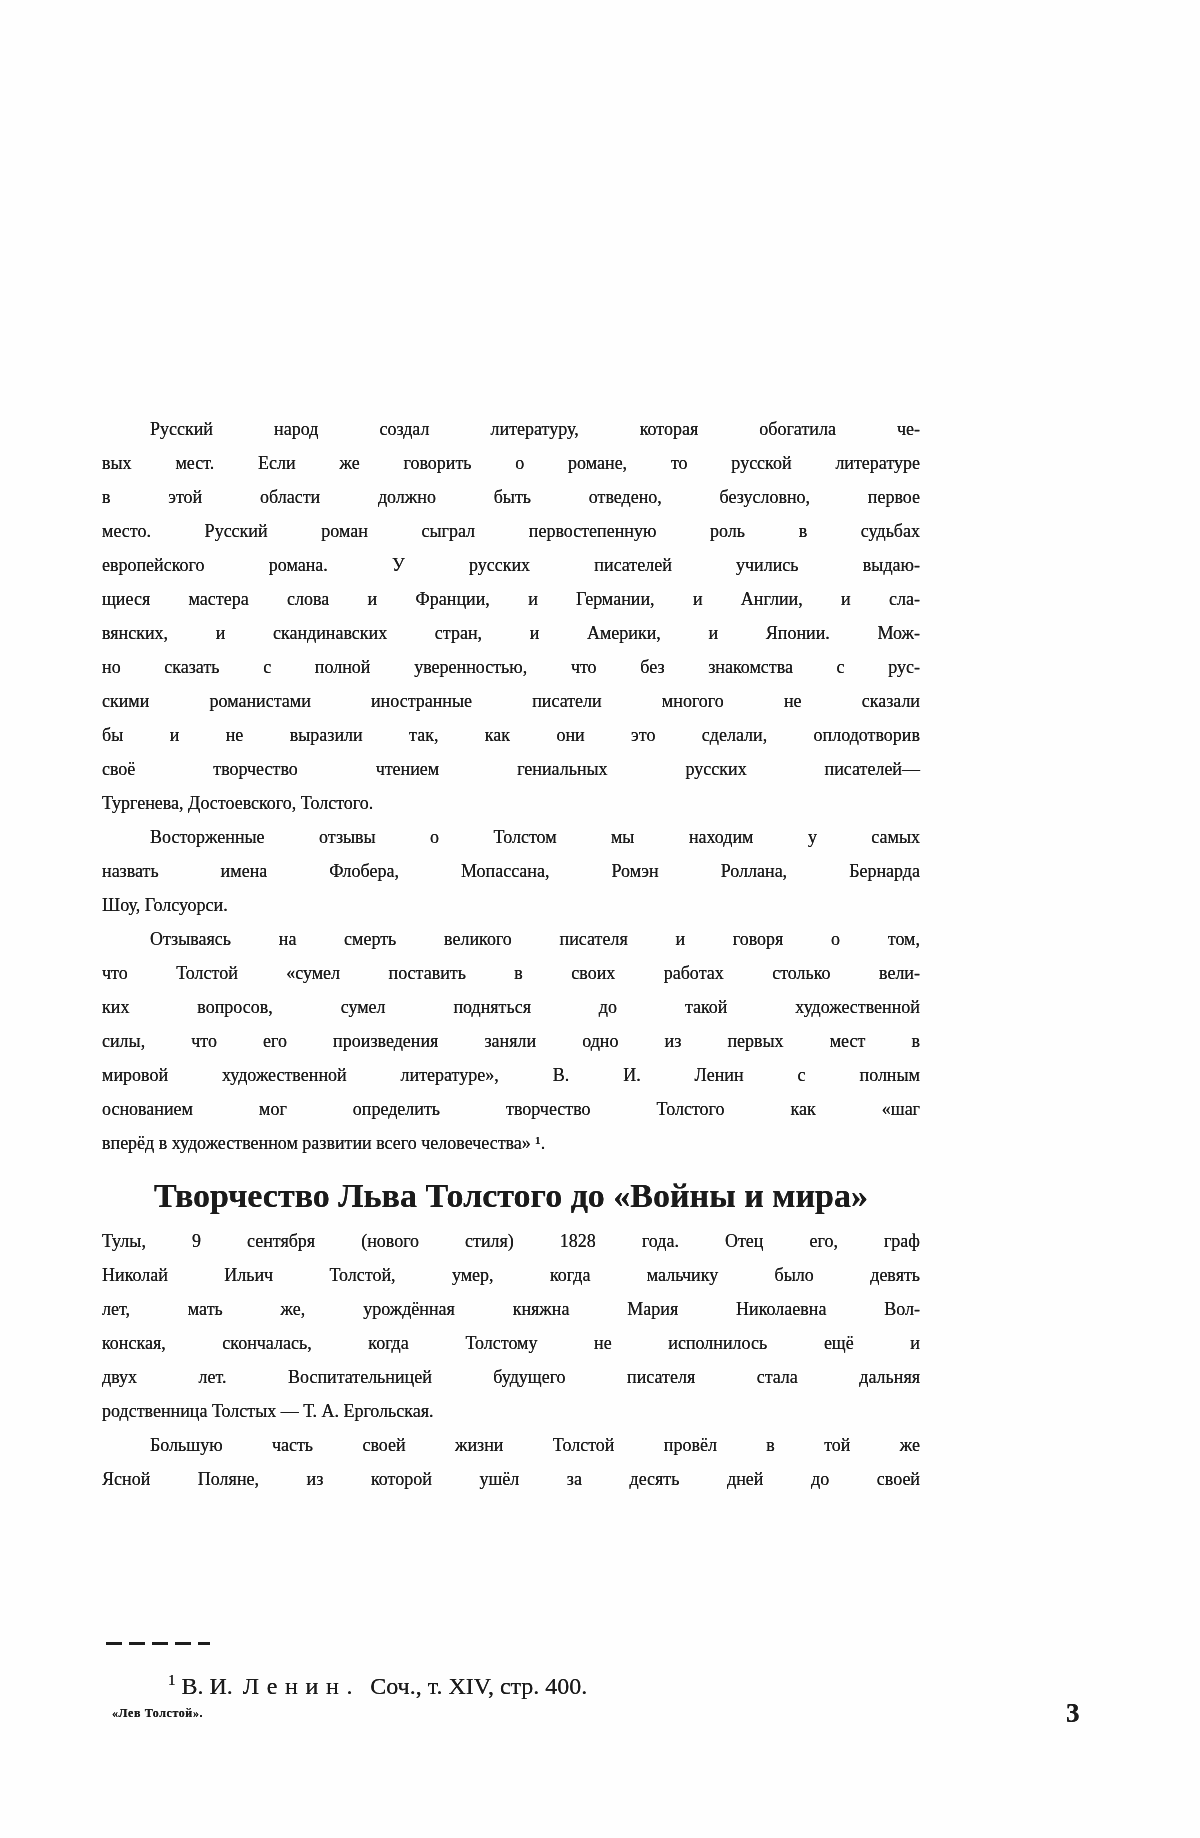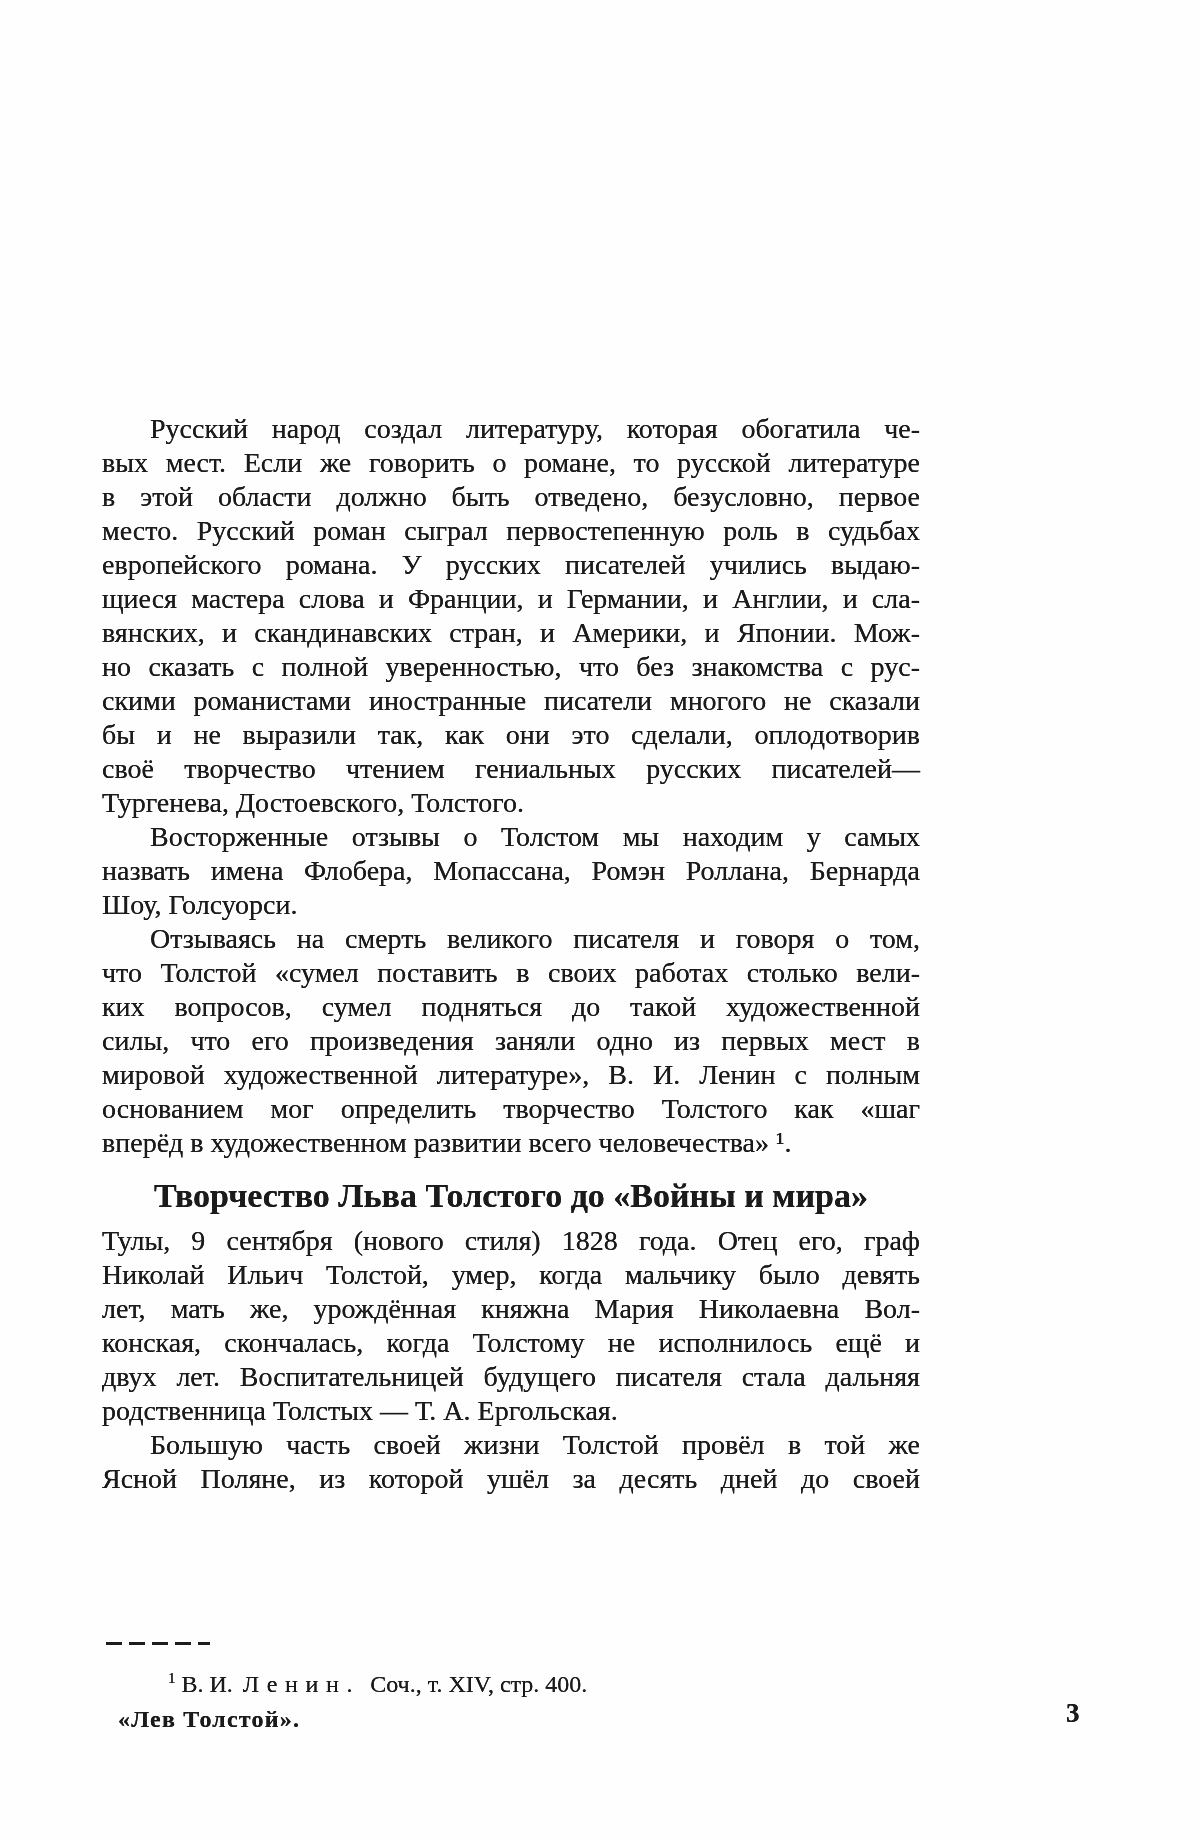--- a/index.html
+++ b/index.html
@@ -11,21 +11,21 @@
     font-family:"Liberation Serif","DejaVu Serif",serif;
     overflow:hidden;
   }
   .text-column{
     position:absolute;
     left:102px;top:412px;
     width:818px;
   }
   .paragraph{margin:0;}
   .line{
-    font-size:28px;
+    font-size:18px;
     line-height:34px;
     text-align:justify;
     text-align-last:justify;
     -moz-text-align-last:justify;
     white-space:normal;
     text-shadow:0 0 0.5px currentColor;
   }
   .line.last{text-align-last:left;-moz-text-align-last:left;}
   .line.indent{text-indent:48px;}
   .heading{
@@ -40,34 +40,34 @@
   .footnote-rule{
     position:absolute;
     left:106px;top:1642px;
     width:104px;height:3px;
     background:repeating-linear-gradient(to right,#1d1d1d 0 16px,transparent 16px 23px);
   }
   .footnote{
     position:absolute;
     left:168px;top:1664px;
     font-size:24px;
-    line-height:28px;
+    line-height:33px;
     text-shadow:0 0 0.4px currentColor;
   }
   .footnote sup{
     font-size:15px;
     vertical-align:super;
     margin-right:6px;
   }
   .footnote .gap{margin-right:10px;}
   .sperr{letter-spacing:0.32em;}
   .footer-sig{
     position:absolute;
-    left:118px;top:1706px;
-    font-size:24px;
+    left:112px;top:1706px;
+    font-size:12px;
     font-weight:bold;
     letter-spacing:0.05em;
     text-shadow:0 0 0.4px currentColor;
   }
   .page-number{
     position:absolute;
     left:1066px;top:1698px;
     font-size:27px;
     font-weight:bold;
     text-shadow:0 0 0.4px currentColor;

